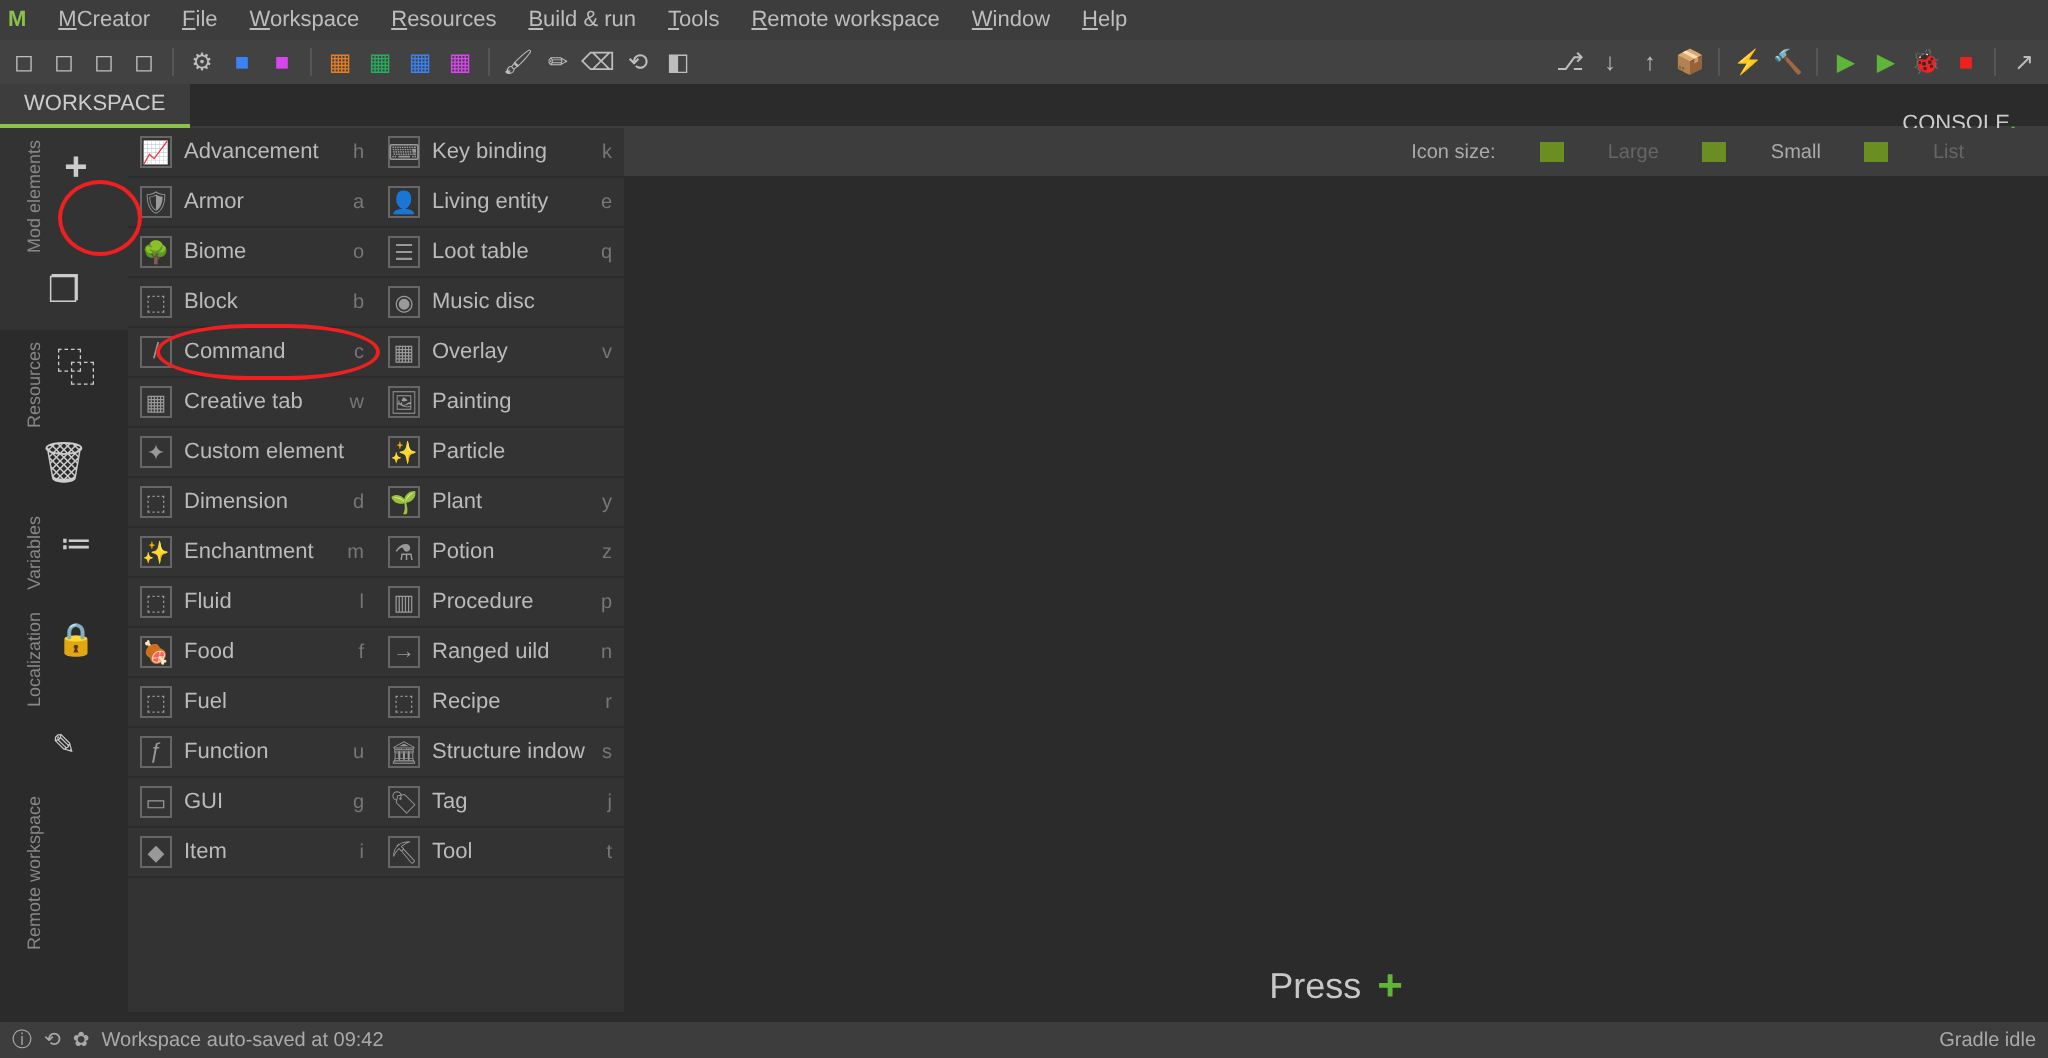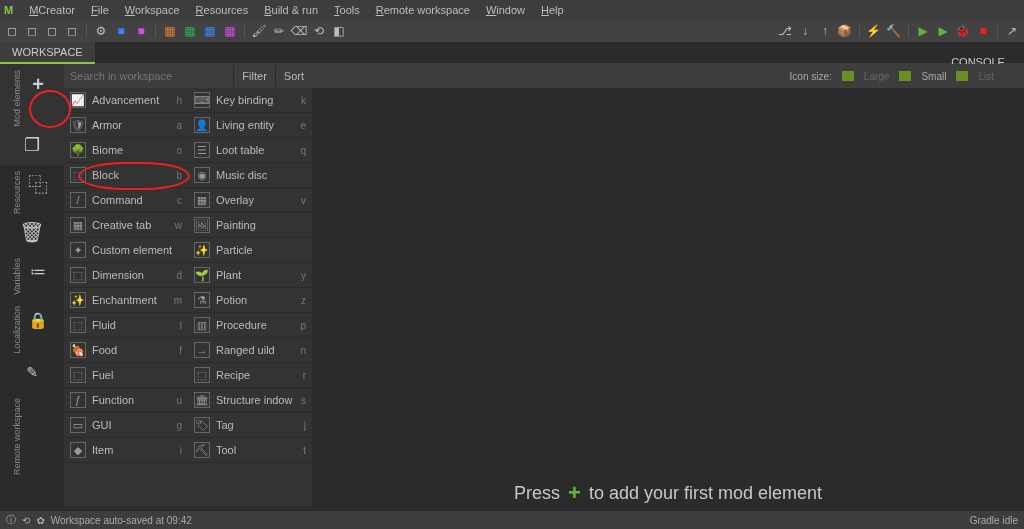--- a/index.html
+++ b/index.html
@@ -40,21 +40,21 @@
 
 .elements-grid { display: flex; flex: 1; }
 .elements-col { flex: 1; }
 .element-item { display: flex; align-items: center; height: 25px; padding: 0 6px; cursor: pointer; border-bottom: 1px solid #2b2b2b; gap: 6px; }
 .element-item .ei-icon { width: 16px; height: 16px; display: flex; align-items: center; justify-content: center; font-size: 11px; border: 1px solid #666; color: #999; }
 .element-item .ei-label { flex: 1; color: #bbb; font-size: 11px; }
 .element-item .ei-key { color: #777; font-size: 10px; }
 
 
 .canvas { flex: 1; background: #2b2b2b; position: relative; display: flex; flex-direction: column; }
-.canvas-topbar { height: 24px; background: #3d3d3d; display: flex; align-items: center; justify-content: flex-end; padding: 0 8px; gap: 10px; font-size: 10px; color: #aaa; }
+.canvas-topbar { height: 24px; background: #3d3d3d; display: flex; align-items: center; justify-content: flex-end; padding: 0 8px; gap: 22px; font-size: 10px; color: #aaa; }
 .iconsize-chip { background: #6b8e23; width: 12px; height: 10px; }
 .canvas-center { flex: 1; display: flex; align-items: flex-end; justify-content: center; }
 .hint { color: #c8c8c8; font-size: 18px; display: flex; align-items: center; gap: 8px; }
 .hint .plus { color: #5fb43a; font-size: 22px; font-weight: bold; }
 
 
 .statusbar { position: absolute; bottom: 0; left: 0; right: 0; height: 18px; background: #3d3d3d; display: flex; align-items: center; padding: 0 6px; font-size: 10px; color: #aaa; justify-content: space-between; }
 .statusbar-left { display: flex; align-items: center; gap: 6px; }
 
 
@@ -163,25 +163,20 @@
     </div>
     <div class="sidetab">
       <div style="display:flex;gap:2px;">
         <span class="label">Remote workspace</span>
         <span class="icon" style="font-size:10px;"></span>
       </div>
     </div>
   </div>
 
   <div class="element-panel">
-    <div class="search-row">
-      <input class="search-input" placeholder="Search in workspace" style="">
-      <span class="filter-btn">Filter</span>
-      <span class="sort-btn">Sort</span>
-    </div>
     <div class="elements-grid">
       <div class="elements-col" id="col1">
           <div class="element-item">
             <span class="ei-icon">📈</span>
             <span class="ei-label">Advancement</span>
             <span class="ei-key">h</span>
           </div>
           <div class="element-item">
             <span class="ei-icon">🛡</span>
             <span class="ei-label">Armor</span>
@@ -341,21 +336,20 @@
       <span class="iconsize-chip"></span>
       <span>Small</span>
       <span class="iconsize-chip"></span>
       <span style="color:#666;">List</span>
       <span style="width:12px;"></span>
     </div>
     <div class="canvas-center">
       <div class="hint">
         <span>Press</span>
         <span class="plus">+</span>
-        <span>to add your first mod element</span>
       </div>
     </div>
   </div>
 </div>
 
 <div class="statusbar">
   <div class="statusbar-left">
     <span>ⓘ</span>
     <span>⟲</span>
     <span>✿</span>

